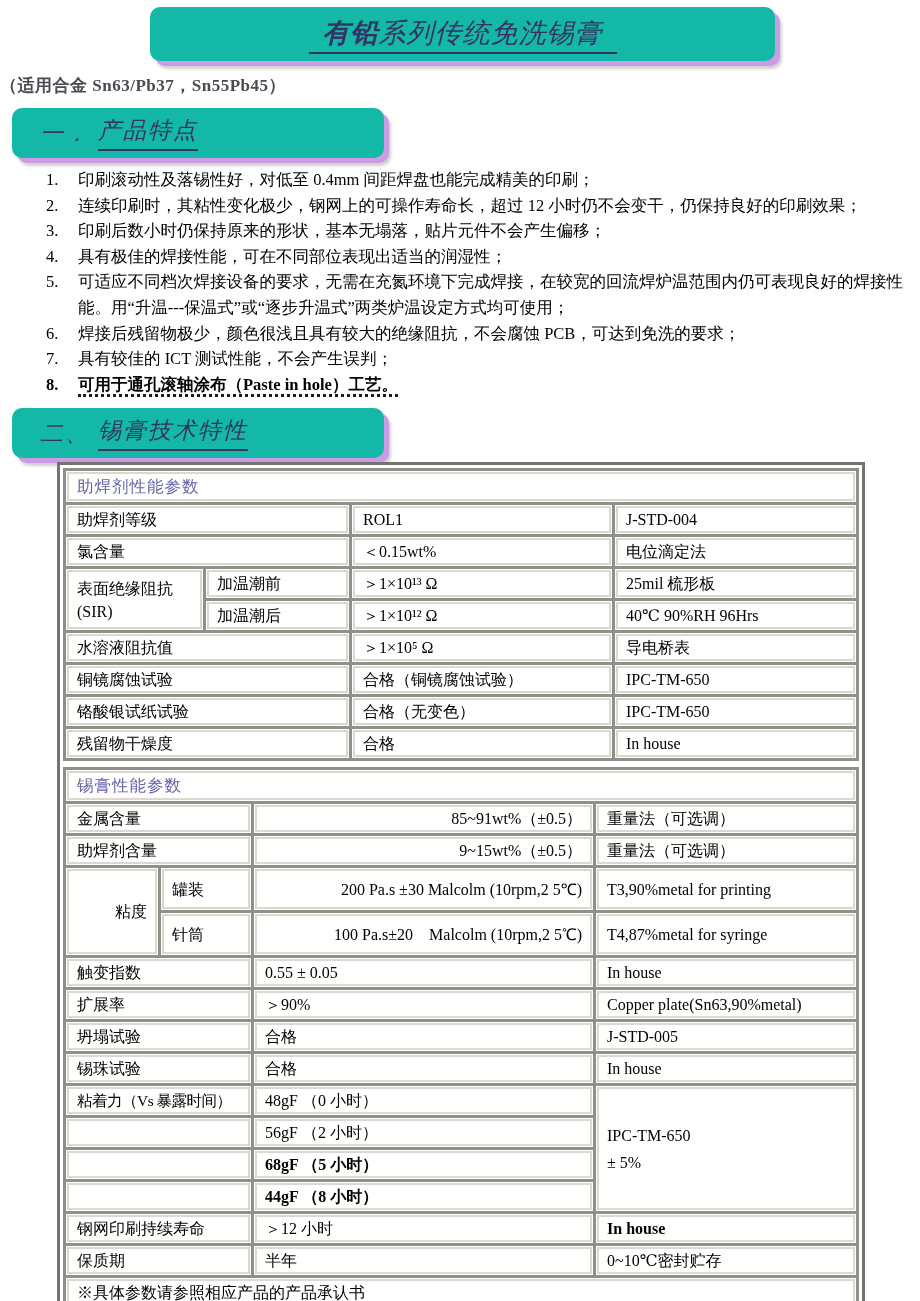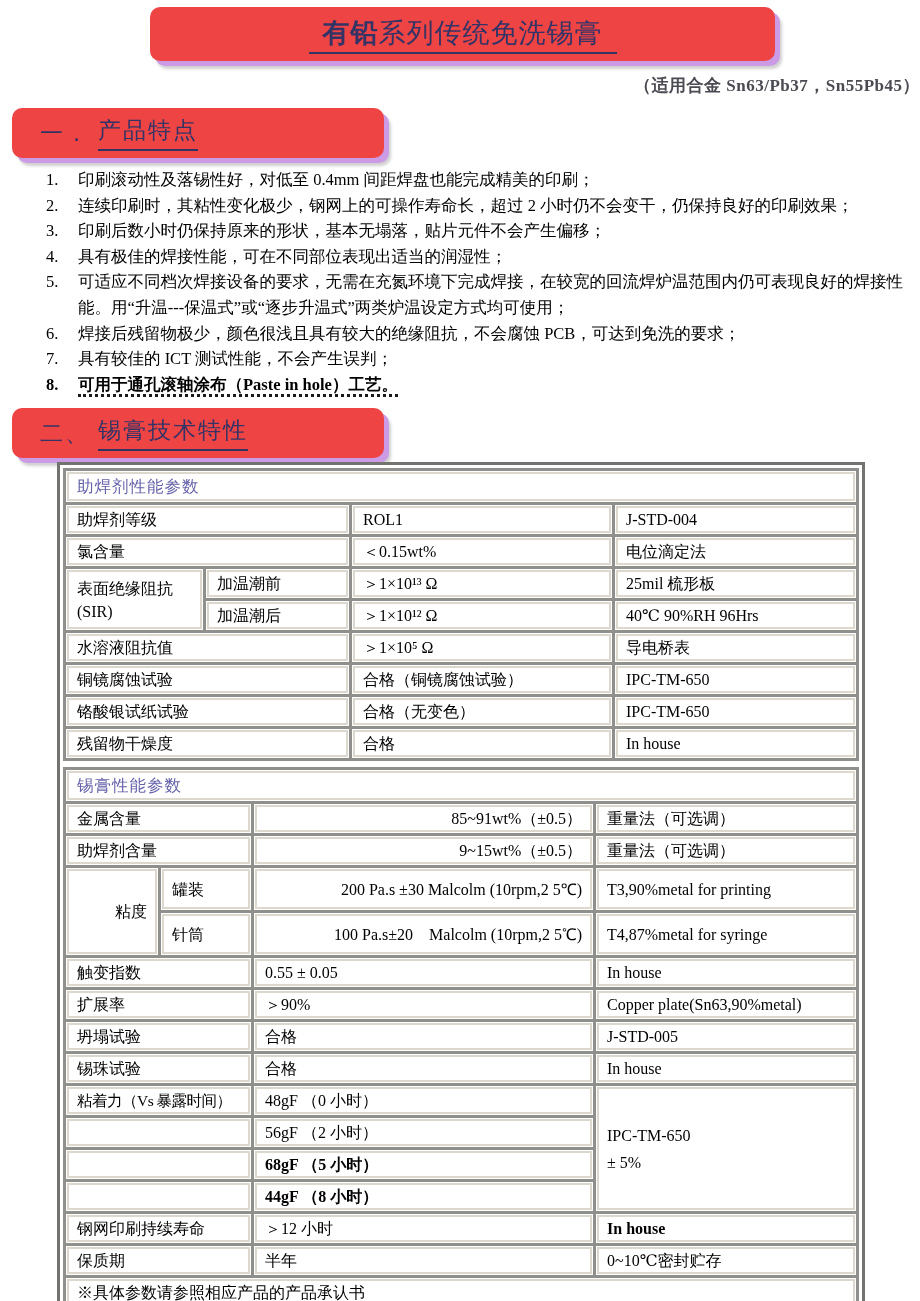--- a/index.html
+++ b/index.html
@@ -4,36 +4,37 @@
 <style>
   * { box-sizing: border-box; margin: 0; padding: 0; }
   html,body { background:#fff; }
   body {
     width: 920px; height: 1301px; margin: 0 auto; overflow: hidden;
     font-family: "Liberation Serif", "DejaVu Serif", serif;
     color: #000;
   }
   
   .banner {
-    background: #ef4444;
+    background: #14b8a6;
     border-radius: 10px;
     box-shadow: 5px 5px 0 #CB9BE6, 7px 8px 3px rgba(150,150,150,.45);
+    font-style: italic;
   }
   .title-banner {
     width: 625px; height: 54px; margin: 7px 0 0 150px;
     display: flex; align-items: center; justify-content: center;
   }
   .title-text {
     font-size: 27px; color: #333366; letter-spacing: 1px;
     border-bottom: 2px solid #333366; padding: 0 14px 1px 14px;
     white-space: nowrap;
   }
   .title-text .bold { font-weight: bold; }
   .subtitle {
-    text-align: right; margin-top: 13px;
+    text-align: left; margin-top: 13px;
     font-size: 17px; font-weight: bold; color: #4a4a52; letter-spacing: .5px;
   }
   .section-banner {
     width: 372px; height: 50px; margin: 11px 0 0 12px;
     display: flex; align-items: center; padding-left: 28px;
     font-size: 23px; color: #333366; letter-spacing: 2px; white-space: nowrap;
   }
   .section-banner .u { border-bottom: 2px solid #333366; padding-bottom: 3px; }
   .section-banner .pfx { margin-right: 8px; }
   
@@ -86,21 +87,21 @@
   <span class="u">产品特点</span>
 </div>
 
 <div class="features">
   <div class="feat">
     <span class="num">1.</span>
     <span class="txt">印刷滚动性及落锡性好，对低至 0.4mm 间距焊盘也能完成精美的印刷；</span>
   </div>
   <div class="feat">
     <span class="num">2.</span>
-    <span class="txt">连续印刷时，其粘性变化极少，钢网上的可操作寿命长，超过 2 小时仍不会变干，仍保持良好的印刷效果；</span>
+    <span class="txt">连续印刷时，其粘性变化极少，钢网上的可操作寿命长，超过 12 小时仍不会变干，仍保持良好的印刷效果；</span>
   </div>
   <div class="feat">
     <span class="num">3.</span>
     <span class="txt">印刷后数小时仍保持原来的形状，基本无塌落，贴片元件不会产生偏移；</span>
   </div>
   <div class="feat">
     <span class="num">4.</span>
     <span class="txt">具有极佳的焊接性能，可在不同部位表现出适当的润湿性；</span>
   </div>
   <div class="feat">

